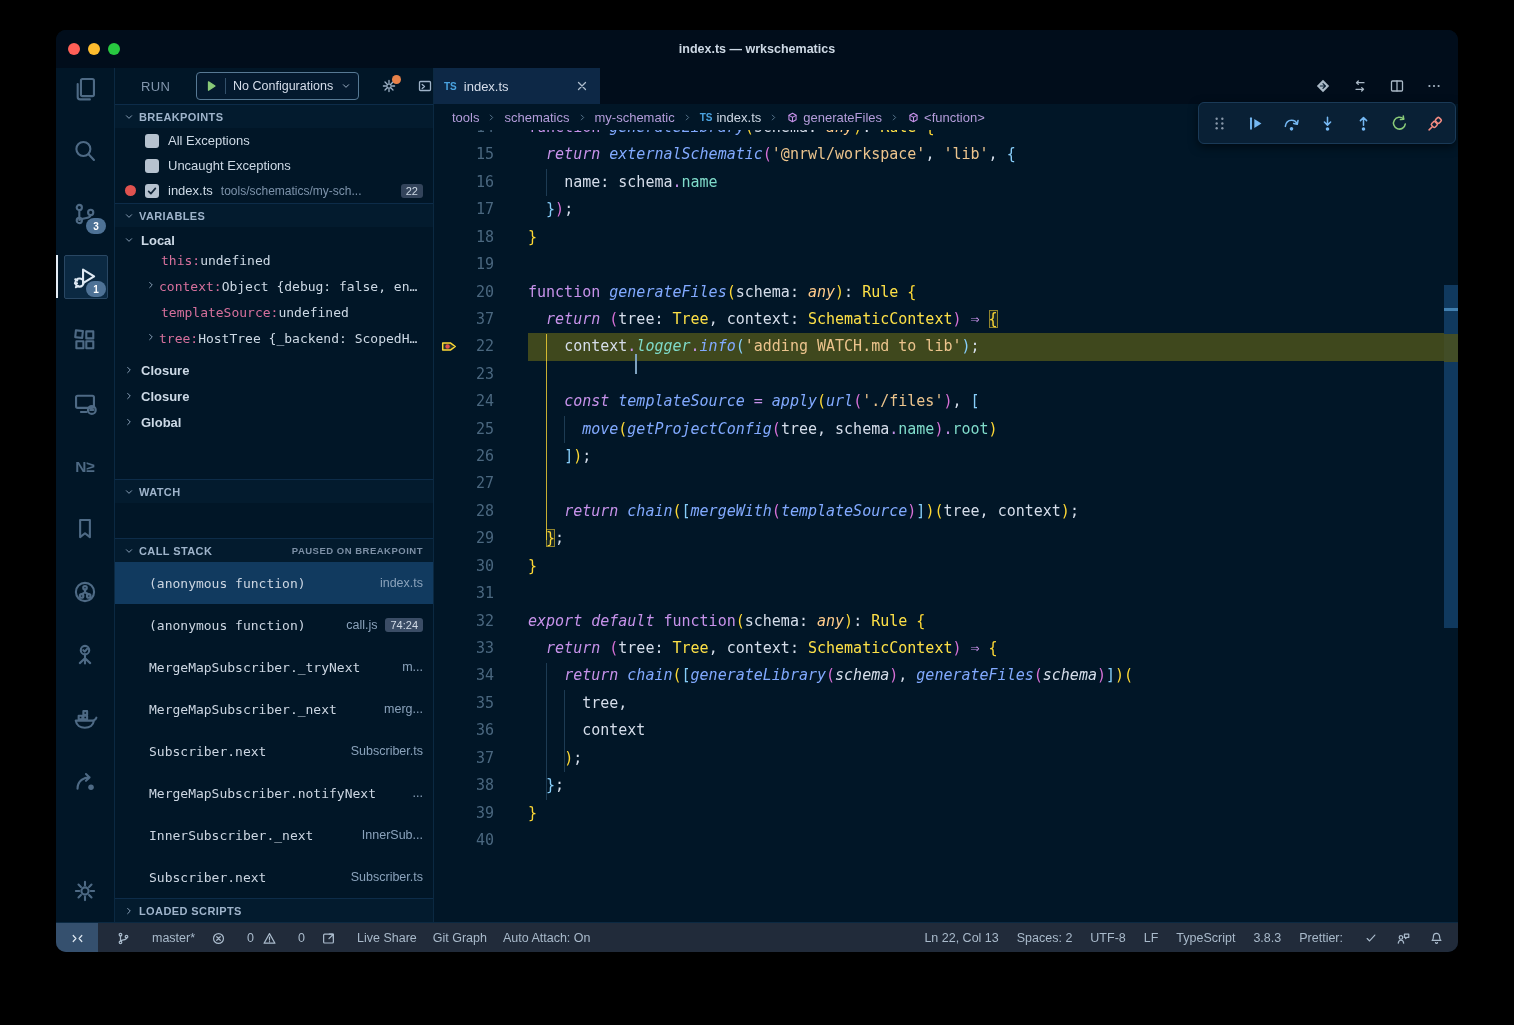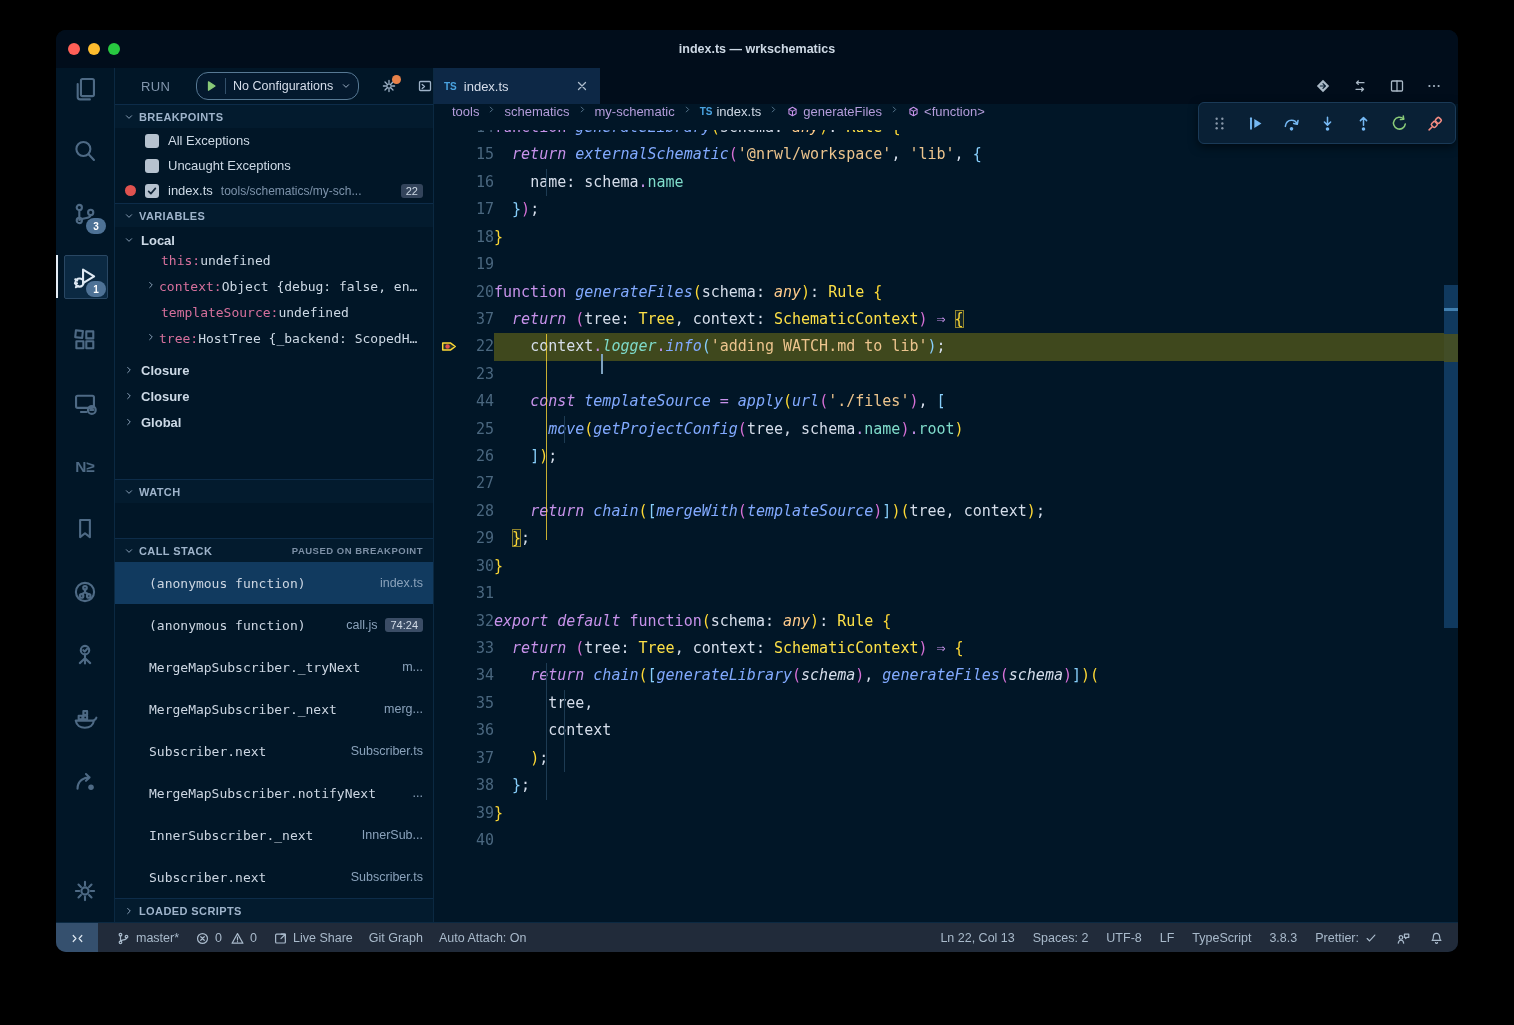--- a/index.html
+++ b/index.html
@@ -21,21 +21,21 @@
   .ab-item.active::before{content:"";position:absolute;left:0;top:10px;bottom:10px;width:2px;background:#e6eef6;}
   .ab-item.active .ab-box{position:absolute;left:8px;top:10px;width:42px;height:42px;border:1px solid #294763;background:#0b2942;border-radius:2px;}
   .ab-item .ic{position:relative;z-index:1;display:flex;}
   .ab-badge{position:absolute;right:8px;bottom:11px;min-width:16px;height:16px;border-radius:9px;background:#4e7296;
     color:#fff;font-size:10px;font-weight:bold;display:flex;align-items:center;justify-content:center;z-index:2;padding:0 2px;}
   .ab-item.bottom{margin-top:auto;}
   
   .sidebar{width:318px;background:#011627;border-right:1px solid #0b2942;display:flex;flex-direction:column;color:#c5d2de;font-size:13px;}
   .runrow{height:36px;display:flex;align-items:center;padding-left:26px;flex:none;}
   .runlbl{color:#8296ad;font-size:13px;letter-spacing:.3px;}
-  .pill{margin-left:26px;height:26px;width:166px;border:1px solid #577994;border-radius:12px;display:flex;align-items:center;background:#04192e;}
+  .pill{margin-left:26px;height:26px;width:166px;border:1px solid #577994;border-radius:4px;display:flex;align-items:center;background:#04192e;}
   .picon{margin-left:6px;display:flex;}
   .pdiv{width:1px;height:16px;background:#33506b;margin:0 7px 0 6px;}
   .ptext{color:#d6deeb;font-size:12.5px;flex:1;}
   .pchev{color:#9fb3c8;display:flex;margin-right:6px;}
   .gearwrap{margin-left:22px;position:relative;color:#9fb3c8;display:flex;cursor:pointer;}
   .gdot{position:absolute;right:-4px;top:-3px;width:9px;height:9px;border-radius:50%;background:#e8824a;}
   .consbtn{margin-left:20px;color:#9fb3c8;display:flex;cursor:pointer;}
   .sec{flex:none;display:flex;flex-direction:column;}
   .sec-h{height:23px;display:flex;align-items:center;background:#06203591;border-top:1px solid #0d2c49;
     font-size:11px;font-weight:bold;letter-spacing:.4px;color:#9fb4cb;padding-left:8px;cursor:pointer;flex:none;}
@@ -63,31 +63,31 @@
   .vars-tail{height:44px;}
   
   .editor{flex:1;display:flex;flex-direction:column;position:relative;background:#011627;min-width:0;}
   .tabs{height:36px;background:#010d1b;display:flex;align-items:stretch;flex:none;}
   .tab{width:146px;background:#0d2846;display:flex;align-items:center;padding:0 10px;cursor:pointer;}
   .tsicon{color:#4aa3e0;font-size:10px;font-weight:bold;margin-right:7px;}
   .tabname{color:#d6deeb;font-size:13px;flex:1;}
   .tabclose{color:#aebdcd;display:flex;cursor:pointer;}
   .tab-actions{margin-left:auto;display:flex;align-items:center;gap:21px;padding-right:16px;color:#a9b8c6;}
   .tab-actions .tab-act{display:flex;cursor:pointer;}
-  .crumbs{height:26px;display:flex;align-items:flex-start;padding-left:18px;font-size:13px;flex:none;white-space:nowrap;}
+  .crumbs{height:26px;display:flex;align-items:center;padding-left:18px;font-size:13px;flex:none;white-space:nowrap;}
   .crumb{color:#b49ddb;display:flex;align-items:center;cursor:pointer;}
   .crumb.file{color:#cfd9e6;}
   .crumb .ci{display:flex;margin-right:4px;color:#c792ea;}
   .crumb .ci.ts{color:#4aa3e0;font-size:10px;font-weight:bold;}
   .csep{color:#5f7e97;margin:0 7px;display:flex;}
   .codewrap{flex:1;position:relative;overflow:hidden;}
   #code{position:absolute;left:0;top:-16px;right:14px;}
   .cl{display:flex;height:27.43px;line-height:27.43px;font-family:"DejaVu Sans Mono",monospace;font-size:15px;position:relative;}
   .ln{width:60px;text-align:right;color:#4a677f;flex:none;user-select:none;}
-  .lt{flex:1;white-space:pre;}
+  .lt{flex:1;margin-left:34px;white-space:pre;}
   .cl.cur .lt{background:#3f481d;}
   .execmark{position:absolute;left:7px;top:5px;display:flex;}
   .tk-k{color:#c792ea;font-style:italic}.tk-k2{color:#c792ea}
   .tk-f{color:#82aaff;font-style:italic}
   .tk-ty{color:#fde047}.tk-any{color:#ffcb8b;font-style:italic}
   .tk-v{color:#d6deeb}.tk-vi{color:#d6deeb;font-style:italic}
   .tk-p{color:#7fdbca}.tk-pi{color:#7fdbca;font-style:italic}
   .tk-s{color:#ecc48d}.tk-o{color:#c792ea}.tk-d{color:#c792ea}
   .tk-b1{color:#fdd835}.tk-b2{color:#d670d6}.tk-b3{color:#87cefa}
   .tk-bm{color:#fdd835;box-shadow:inset 0 0 0 1px #fdd83588;background:#fdd83514;}
@@ -97,21 +97,21 @@
   .guide.yellow{background:#fdd835c9;}
   .sb-slider{position:absolute;right:0;top:155px;width:14px;height:343px;background:#10395e;}
   .ov-cursor{position:absolute;right:0;top:178px;width:14px;height:3px;background:#5ba3d9aa;}
   .ov-line{position:absolute;right:0;top:204px;width:14px;height:28px;background:#4a511fdd;}
   .dbgbar{position:absolute;top:34px;right:2px;width:256px;height:40px;background:#0a2136f2;border:1px solid #1a3a57;
     border-radius:6px;box-shadow:0 3px 10px rgba(0,0,0,.55);display:flex;align-items:center;justify-content:center;gap:3px;z-index:10;}
   .db-btn{width:33px;height:33px;display:flex;align-items:center;justify-content:center;cursor:pointer;border-radius:4px;}
   .db-btn svg{width:19px;height:19px;}
   
   .statusbar{height:30px;background:#212b3a;border-top:1px solid #0b2942;display:flex;align-items:center;color:#a9bacb;font-size:12.5px;}
-  .st-item{display:flex;align-items:center;gap:5px;cursor:pointer;white-space:nowrap;}
+  .st-item{display:flex;align-items:center;gap:21px;cursor:pointer;white-space:nowrap;}
   .st-left{display:flex;align-items:center;gap:16px;flex:1;}
   .st-right{display:flex;align-items:center;gap:18px;padding-right:14px;}
   .st-box{width:42px;height:30px;background:#35506e;color:#dce6f0;display:flex;align-items:center;justify-content:center;margin-right:2px;}
   .icon{display:inline-flex;line-height:0;}
 </style>
 </head>
 <body>
 
 <div class="win">
   <div class="titlebar">
@@ -592,21 +592,21 @@
                 </svg>
               </span>
               <span class="ln">22</span>
               <span class="lt"><span class="tk-v">    </span><span class="tk-v">context</span><span class="tk-d">.</span><span class="caret"></span><span class="tk-pi">logger</span><span class="tk-d">.</span><span class="tk-f">info</span><span class="tk-b3">(</span><span class="tk-s">'adding WATCH.md to lib'</span><span class="tk-b3">)</span><span class="tk-v">;</span></span>
             </div>
             <div class="cl">
               <span class="ln">23</span>
               <span class="lt"></span>
             </div>
             <div class="cl">
-              <span class="ln">44</span>
+              <span class="ln">24</span>
               <span class="lt"><span class="tk-v">    </span><span class="tk-k">const</span><span class="tk-v"> </span><span class="tk-f">templateSource</span><span class="tk-o"> = </span><span class="tk-f">apply</span><span class="tk-b1">(</span><span class="tk-f">url</span><span class="tk-b2">(</span><span class="tk-s">'./files'</span><span class="tk-b2">)</span><span class="tk-v">, </span><span class="tk-b3">[</span></span>
             </div>
             <div class="cl">
               <span class="ln">25</span>
               <span class="lt"><span class="tk-v">      </span><span class="tk-f">move</span><span class="tk-b1">(</span><span class="tk-f">getProjectConfig</span><span class="tk-b2">(</span><span class="tk-v">tree</span><span class="tk-v">, </span><span class="tk-v">schema</span><span class="tk-d">.</span><span class="tk-p">name</span><span class="tk-b2">)</span><span class="tk-d">.</span><span class="tk-p">root</span><span class="tk-b1">)</span></span>
             </div>
             <div class="cl">
               <span class="ln">26</span>
               <span class="lt"><span class="tk-v">    </span><span class="tk-b3">]</span><span class="tk-b1">)</span><span class="tk-v">;</span></span>
             </div>

